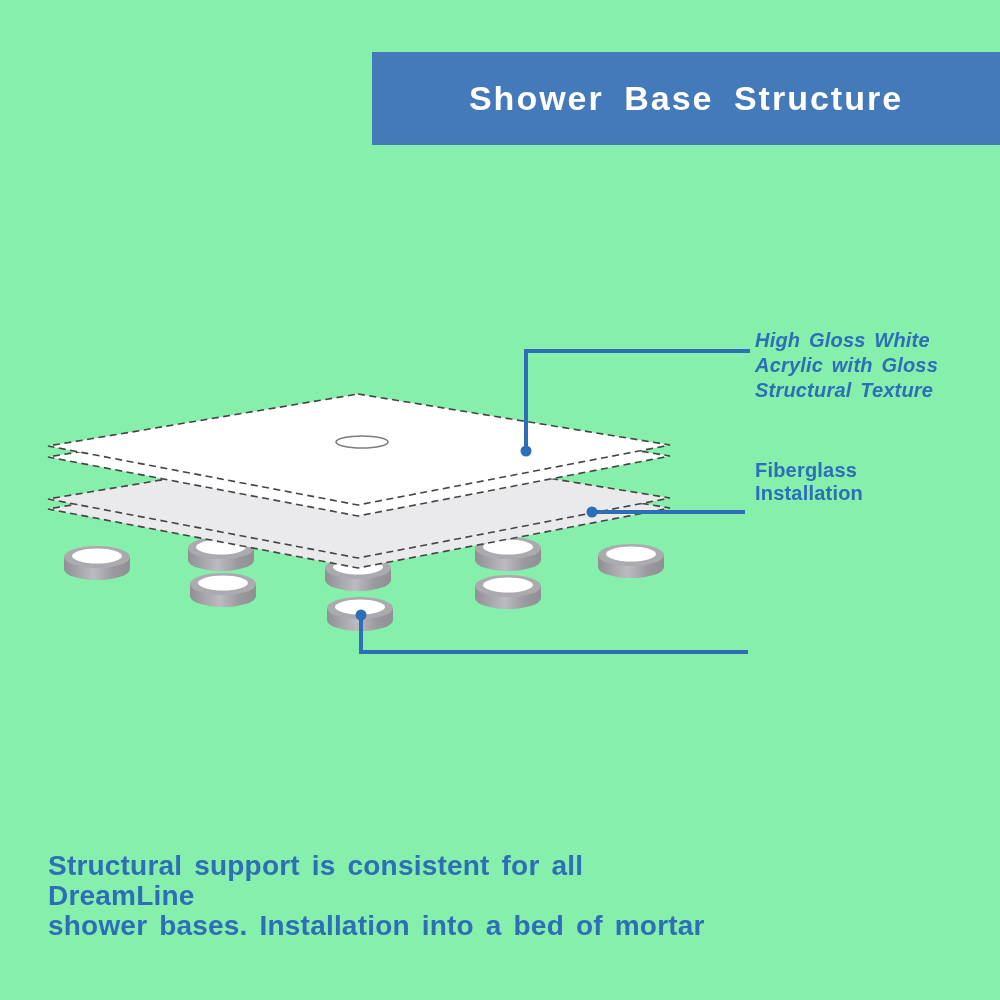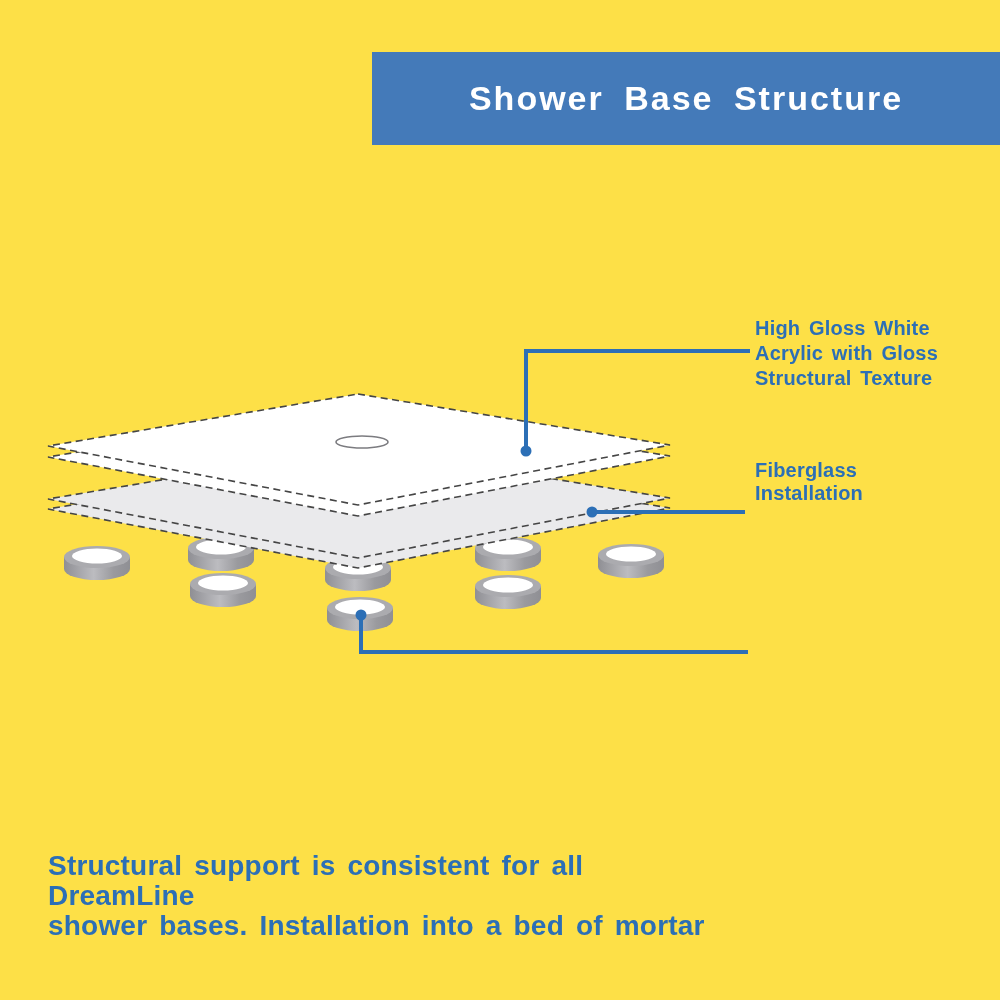--- a/index.html
+++ b/index.html
@@ -1,19 +1,19 @@
 <!DOCTYPE html>
 <html><head>
 <meta charset="utf-8">
 <style>
   html,body{margin:0;padding:0;background:#ffffff;}
   .page{
     position:relative;
     width:1000px;height:1000px;
-    background:#fde047;
+    background:#86efac;
     overflow:hidden;
     font-family:"Liberation Sans", sans-serif;
   }
   .banner{
     position:absolute;
     left:372px;top:52px;
     width:628px;height:93px;
     background:#447ab9;
     display:flex;align-items:center;justify-content:center;
   }
@@ -30,21 +30,21 @@
     position:absolute;
     left:755px;
     color:#2c6fb6;
     font-size:20px;
     font-weight:bold;
     line-height:24px;
     letter-spacing:0.2px;
     word-spacing:3px;
     white-space:nowrap;
   }
-  .callout.c1{top:316px;line-height:25px;}
+  .callout.c1{top:328px;line-height:25px;font-style:italic;}
   .callout.c2{top:459px;line-height:23px;}
   .callout.c3{top:629px;line-height:23px;}
   .footer-text{
     position:absolute;
     left:48px;top:851px;
     width:680px;
     color:#2c6fb6;
     font-size:28px;
     font-weight:bold;
     line-height:30px;

